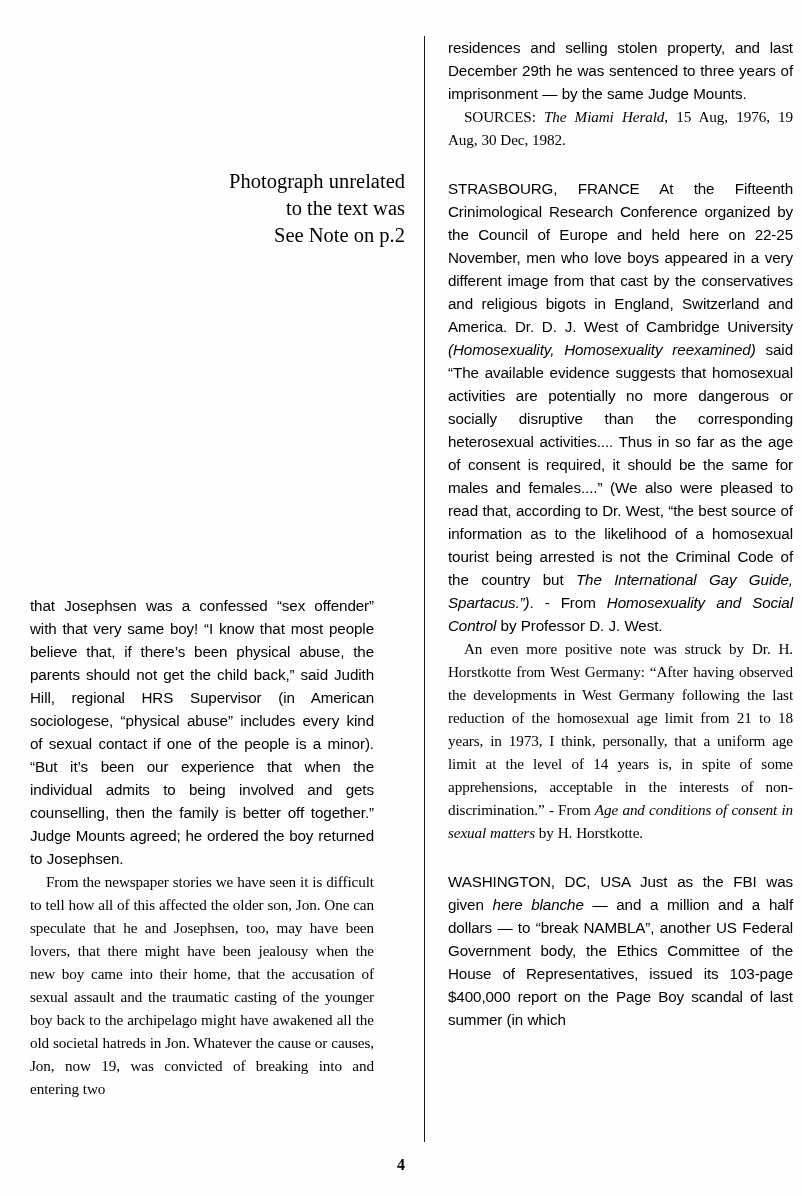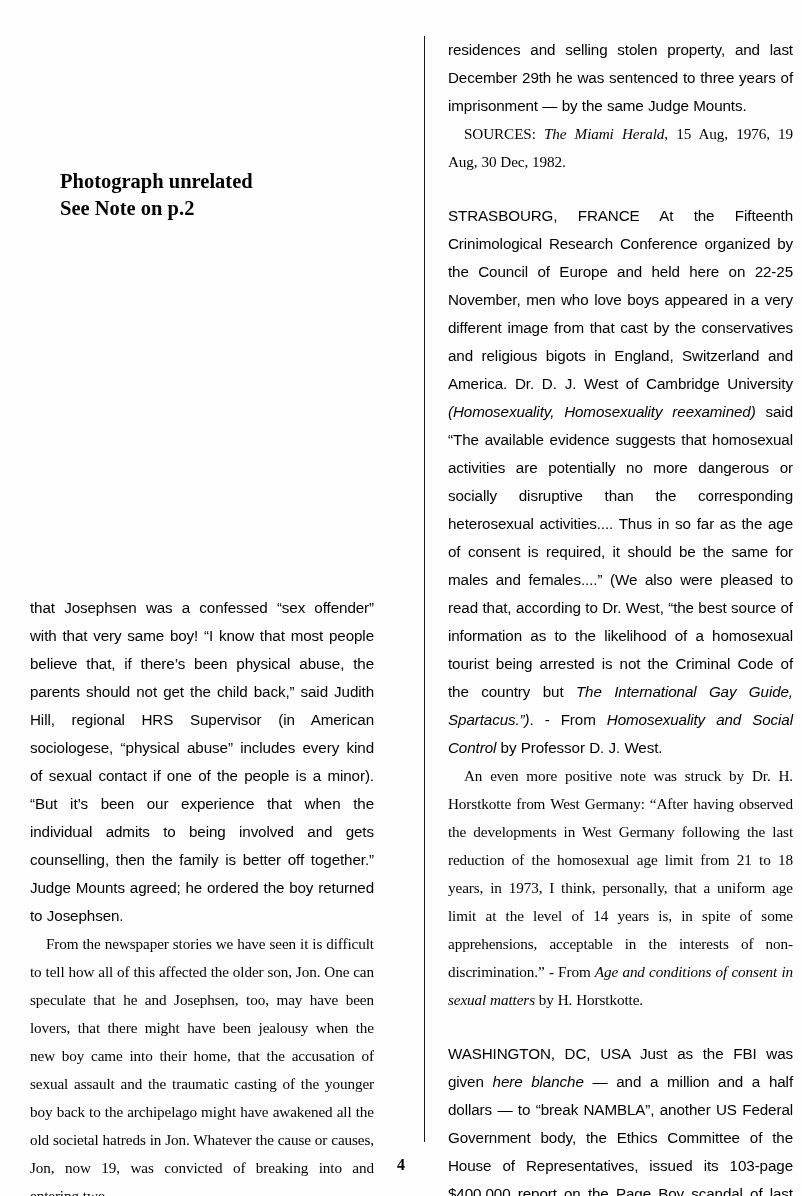--- a/index.html
+++ b/index.html
@@ -40,42 +40,42 @@
   .col-left  { left: 30px;  top: 36px; height: 1104px; }
   .col-right { left: 448px; top: 36px; height: 1104px; }
 
   .col-left .flow  { position: absolute; left: 0; right: 1px; }
   .col-right .flow { position: absolute; left: 0; right: 0; top: 0; }
 
   
   p.body {
     margin: 0;
     font-size: 15.2px;
-    line-height: 28px;
+    line-height: 23px;
     text-align: justify;
     text-justify: inter-word;
     letter-spacing: -0.1px;
     word-spacing: 0.2px;
     -webkit-font-smoothing: none;
   }
   p.body + p.body { margin-top: 0; font-family: Liberation Serif, serif; }
   p.indent { text-indent: 16px; }
   .gap-lg { height: 26px; }
 
   i, .ital { font-style: italic; }
 
   
   .notice {
     position: absolute;
     left: 30px;
     top: 132px;
     width: 345px;
-    text-align: left;
+    text-align: right;
     font-family: "Liberation Serif", serif;
-    font-weight: bold;
+    font-weight: normal;
     font-size: 20.5px;
     line-height: 27px;
     color: #000;
   }
   .notice .ln { display: block; white-space: nowrap; }
 
   
   .folio {
     position: absolute;
     left: 0;
@@ -92,20 +92,21 @@
 <body>
 
 <div class="page">
 
   <div class="column-rule"></div>
 
   <div class="col col-left">
 
     <div class="notice">
       <span class="ln">Photograph unrelated</span>
+      <span class="ln">to the text was</span>
       <span class="ln">See Note on p.2</span>
     </div>
 
     <div class="flow" style="top: 558px;">
       <p class="body">that Josephsen was a confessed “sex offender” with that very same boy! “I know that most people believe that, if there’s been physical abuse, the parents should not get the child back,” said Judith Hill, regional HRS Supervisor (in American sociologese, “physical abuse” includes every kind of sexual contact if one of the people is a minor). “But it’s been our experience that when the individual admits to being involved and gets counselling, then the family is better off together.” Judge Mounts agreed; he ordered the boy returned to Josephsen.</p>
       <p class="body indent">From the newspaper stories we have seen it is difficult to tell how all of this affected the older son, Jon. One can speculate that he and Josephsen, too, may have been lovers, that there might have been jealousy when the new boy came into their home, that the accusation of sexual assault and the traumatic casting of the younger boy back to the archipelago might have awakened all the old societal hatreds in Jon. Whatever the cause or causes, Jon, now 19, was convicted of breaking into and entering two</p>
     </div>
 
   </div>
 

